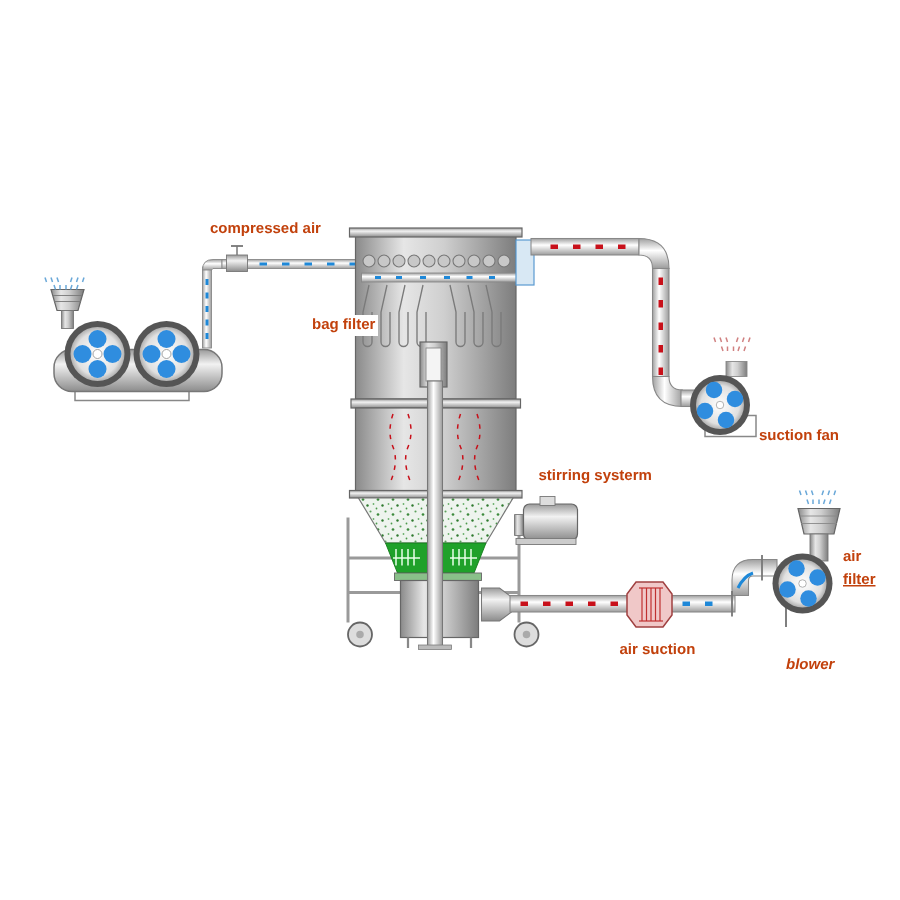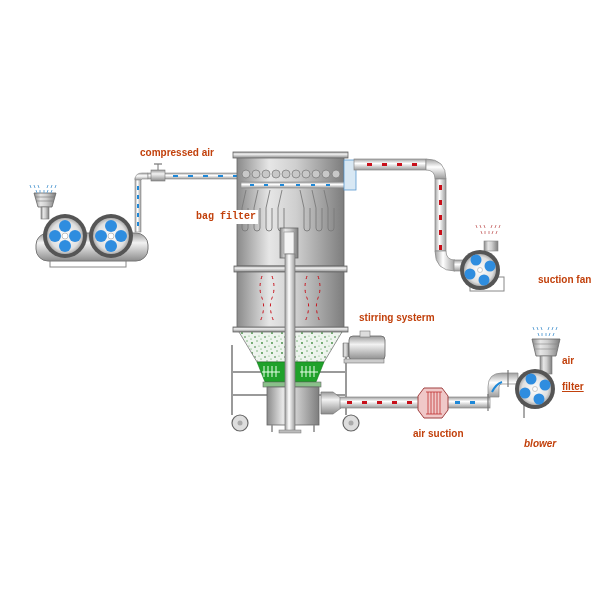--- a/index.html
+++ b/index.html
@@ -329,19 +329,19 @@
     <circle cx="535" cy="389" r="16" fill="url(#fanFace)"></circle>
     <circle cx="531" cy="379" r="5.5" fill="#2f8ddf"></circle>
       <circle cx="545" cy="385" r="5.5" fill="#2f8ddf"></circle>
     <circle cx="539" cy="399" r="5.5" fill="#2f8ddf"></circle>
       <circle cx="525" cy="393" r="5.5" fill="#2f8ddf"></circle>
     <circle cx="535" cy="389" r="2.5" fill="#fff" stroke="#999" stroke-width="0.5"></circle>
   </g>
 </svg>
 
 <div class="lbl" style="left:140px; top:146px;">compressed air</div>
-<div class="lbl" style="left:194px; top:210px; background:#fff; padding:0 2px;font-family:Liberation Mono, monospace;">bag filter</div>
-<div class="lbl" style="left:506px; top:273px;margin-left:32px;">suction fan</div>
+<div class="lbl" style="left:206px; top:210px; background:#fff; padding:0 2px;">bag filter</div>
+<div class="lbl" style="left:506px; top:284px;">suction fan</div>
 <div class="lbl" style="left:359px; top:311px;text-align:center;">stirring systerm</div>
-<div class="lbl" style="left:562px; top:354px;">air</div>
+<div class="lbl" style="left:562px; top:365px;">air</div>
 <div class="lbl" style="left:562px; top:380px;text-decoration:underline;">filter</div>
 <div class="lbl" style="left:524px; top:437px;font-style:italic;">blower</div>
 <div class="lbl" style="left:413px; top:427px;">air suction</div>
 
 </body></html>

